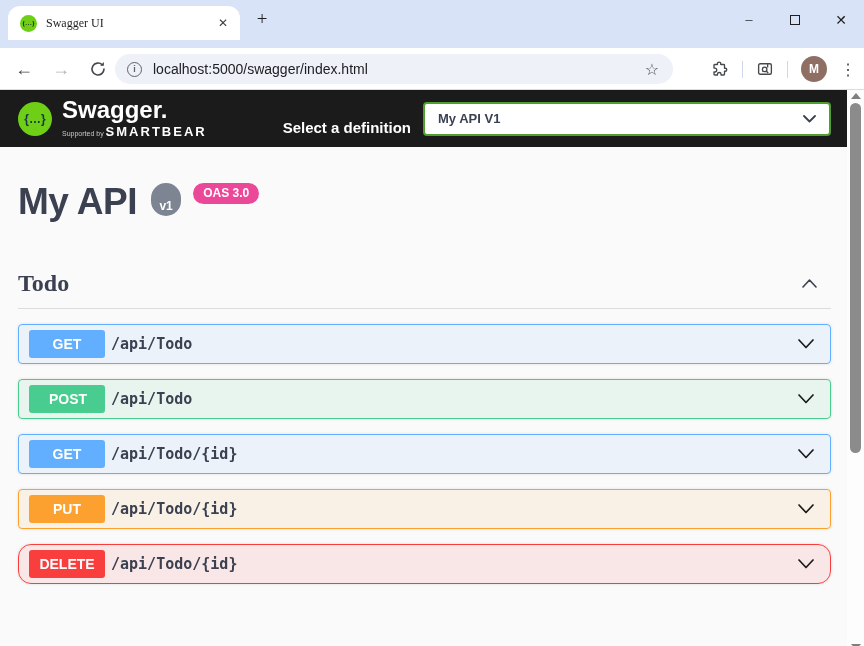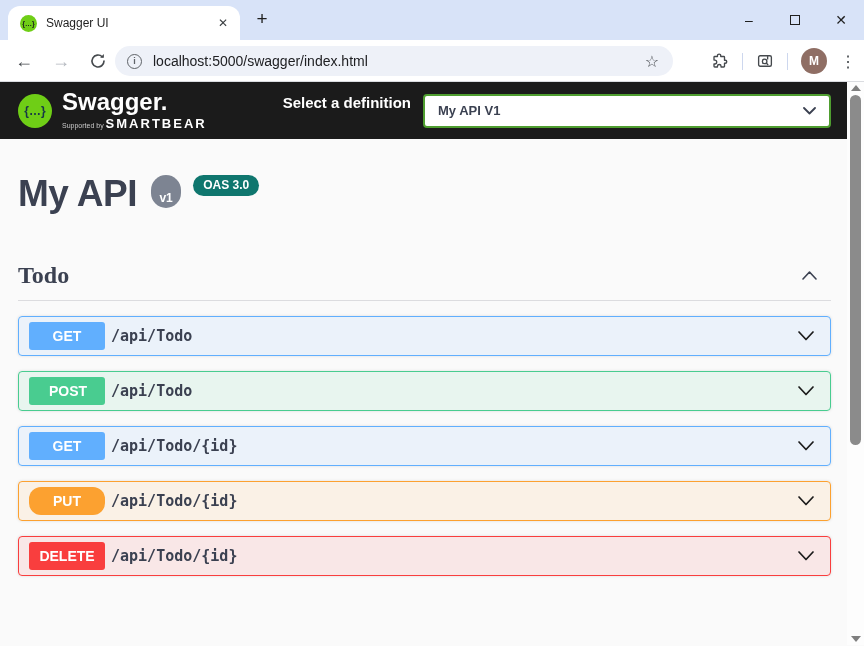--- a/index.html
+++ b/index.html
@@ -1,19 +1,19 @@
 <!DOCTYPE html>
 <html><head>
 <meta charset="utf-8">
 <style>
   * { margin:0; padding:0; box-sizing:border-box; }
   html,body { width:864px; height:646px; overflow:hidden; font-family:"Liberation Sans", sans-serif; background:#fafafa; }
 
   
-  .tabstrip { position:relative; height:40px; background:#d8e3f8; }
+  .tabstrip { position:relative; height:48px; background:#d8e3f8;font-family:Liberation Serif, serif; }
   .tab { position:absolute; left:8px; top:6px; width:232px; height:34px; background:#fff;
          border-radius:12px 12px 0 0; display:flex; align-items:center; padding:0 8px 0 12px; cursor:default; }
   .favicon { width:17px; height:17px; border-radius:50%; background:#6fce16; display:flex;
              align-items:center; justify-content:center; font-size:7px; font-weight:bold; color:#1b1b1b; flex:none; }
   .tab-title { font-size:12px; color:#1f1f1f; margin-left:9px; flex:1; white-space:nowrap; overflow:hidden; }
   .tab-close { font-size:12px; color:#3c4043; width:18px; height:18px; line-height:18px; text-align:center; border-radius:50%; }
   .newtab { position:absolute; left:250px; top:8px; width:24px; height:24px; font-size:19px; line-height:22px;
             text-align:center; color:#1f1f1f; border-radius:50%; }
   .win-controls { position:absolute; right:0; top:0; height:40px; display:flex; }
   .win-btn { width:46px; height:40px; display:flex; align-items:center; justify-content:center;
@@ -50,32 +50,32 @@
 
   
   .sw-topbar { height:57px; background:#1b1b1b; display:flex; align-items:center; padding:0 33px 0 18px; }
   .logo { display:flex; align-items:center; }
   .logo-circle { width:34px; height:34px; border-radius:50%; background:#6fce16; display:flex; align-items:center;
                  justify-content:center; font-size:12px; font-weight:bold; color:#173647; flex:none; }
   .logo-txt { margin-left:10px; }
   .logo-name { color:#fff; font-size:24px; font-weight:bold; line-height:24px; letter-spacing:0; }
   .logo-sub { color:#c9c9c9; font-size:7px; margin-top:2px; }
   .logo-sub b { color:#fff; font-size:13px; letter-spacing:2px; }
-  .def-area { margin-left:auto; display:flex; align-items:flex-start; }
+  .def-area { margin-left:auto; display:flex; align-items:flex-end; }
   .def-label { color:#fff; font-size:15px; font-weight:bold; margin-right:12px; white-space:nowrap; }
   .def-select { width:408px; height:34px; background:#fff; border:2px solid #4f9e30; border-radius:4px;
                 display:flex; align-items:center; padding:0 13px; cursor:pointer; }
   .def-value { font-size:13px; font-weight:bold; color:#3b4151; flex:1; }
 
   
   .content { padding:34px 33px 0 18px; }
   .api-title { font-size:37px; font-weight:bold; color:#3b4151; display:inline; letter-spacing:-0.5px; }
   .badge { display:inline-block; color:#fff; font-weight:bold; border-radius:57px; vertical-align:top; position:relative; top:2px; }
   .badge-version { background:#7d8492; font-size:12px; padding:16px 8px 3px; margin-left:10px; }
-  .badge-oas { background:#0f766e; font-size:12px; padding:3px 10px 4px; margin-left:8px; }
+  .badge-oas { background:#ec4899; font-size:12px; padding:3px 10px 4px; margin-left:8px; }
   .spec-link { display:inline-block; margin-top:12px; font-size:14px; color:#4990e2; text-decoration:none; }
 
   
   .tag-section { margin-top:47px; }
   .tag-head { display:flex; align-items:center; justify-content:space-between; padding-right:14px; cursor:pointer;font-family:Liberation Serif, serif; }
   .tag-title { font-size:24px; font-weight:bold; color:#3b4151; }
   .tag-divider { margin-top:11px; border-bottom:1px solid #dcdcdf; }
 
   
   .opblock { height:40px; border:1px solid; border-radius:4px; display:flex; align-items:center;
@@ -193,28 +193,28 @@
 
   <div class="opblock" style="border-color: rgb(97, 175, 254); background: rgba(97, 175, 254, 0.098);">
     <span class="op-badge" style="background: rgb(97, 175, 254);">GET</span>
     <span class="op-path">/api/Todo/{id}</span>
     <svg class="chev" width="16" height="10" viewBox="0 0 16 10">
       <polyline points="1,1 8,8.5 15,1" fill="none" stroke="#1b1b1b" stroke-width="1.7" stroke-linecap="round" stroke-linejoin="round"></polyline>
     </svg>
   </div>
 
   <div class="opblock" style="border-color: rgb(252, 161, 48); background: rgba(252, 161, 48, 0.098);">
-    <span class="op-badge" style="background: rgb(252, 161, 48); border-radius: 12px;">PUT</span>
+    <span class="op-badge" style="background: rgb(252, 161, 48);">PUT</span>
     <span class="op-path">/api/Todo/{id}</span>
     <svg class="chev" width="16" height="10" viewBox="0 0 16 10">
       <polyline points="1,1 8,8.5 15,1" fill="none" stroke="#1b1b1b" stroke-width="1.7" stroke-linecap="round" stroke-linejoin="round"></polyline>
     </svg>
   </div>
 
-  <div class="opblock" style="border-color: rgb(249, 62, 62); background: rgba(249, 62, 62, 0.098);">
+  <div class="opblock" style="border-color: rgb(249, 62, 62); background: rgba(249, 62, 62, 0.098); border-radius: 13px;">
     <span class="op-badge" style="background: rgb(249, 62, 62);">DELETE</span>
     <span class="op-path">/api/Todo/{id}</span>
     <svg class="chev" width="16" height="10" viewBox="0 0 16 10">
       <polyline points="1,1 8,8.5 15,1" fill="none" stroke="#1b1b1b" stroke-width="1.7" stroke-linecap="round" stroke-linejoin="round"></polyline>
     </svg>
   </div>
 </div>
     </div>
   </div>
 

